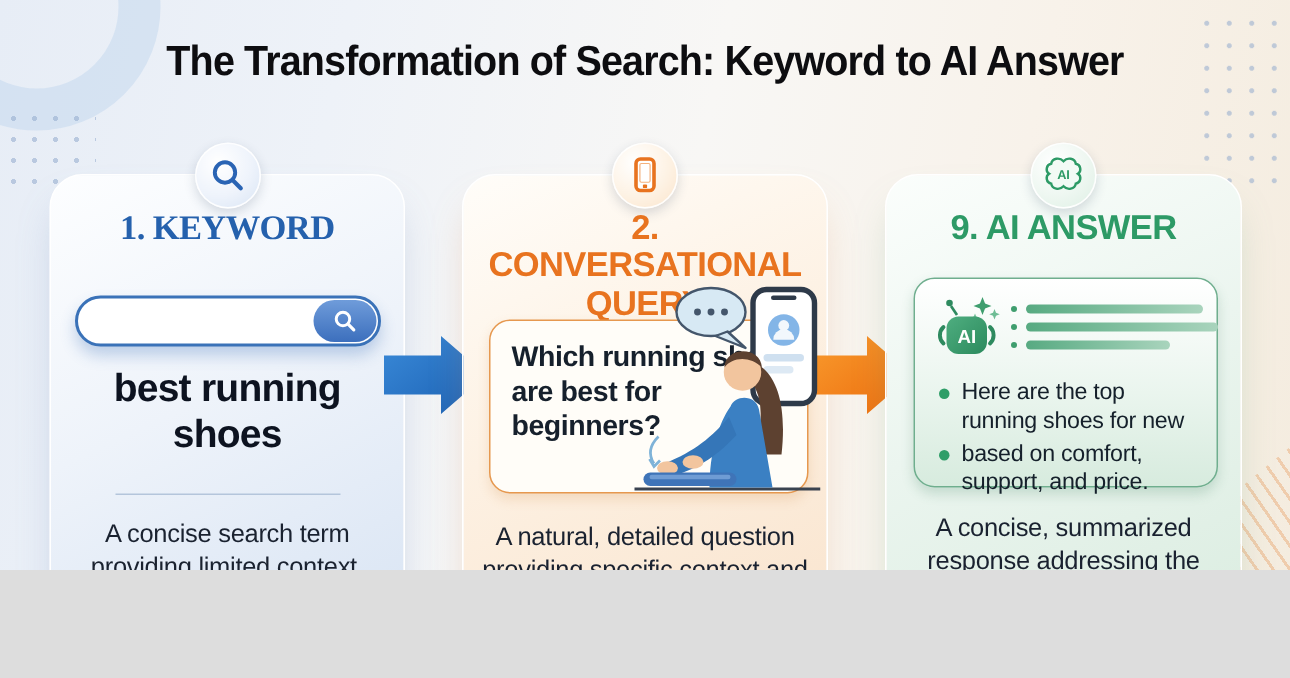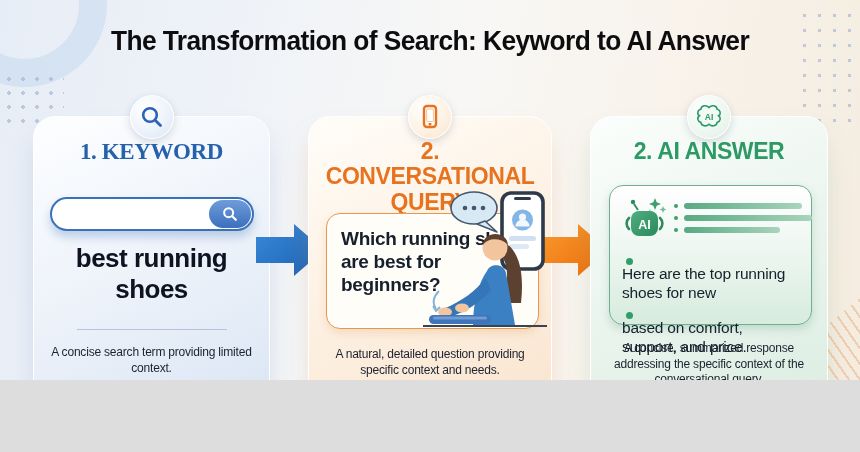--- a/index.html
+++ b/index.html
@@ -86,21 +86,21 @@
   }
   .query-text {
     position:absolute; top:126px; left:18px; right:18px;
     text-align:center; font-size:26px; font-weight:bold; color:#0d1320;
     line-height:1.18; letter-spacing:-0.5px;
   }
   .divider { position:absolute; top:212px; left:50%; transform:translateX(-50%);
     width:150px; height:1px; background:#b4c5db; }
   .desc {
     position:absolute; left:10px; right:10px;
-    text-align:center; font-size:12px; color:#1a2230; line-height:1.3;
+    text-align:center; font-size:17px; color:#1a2230; line-height:1.3;
     letter-spacing:-0.2px;
   }
   .desc-1 { top:228px; }
   .desc-2 { top:230px; }
   .desc-3 { top:224px; }
 
   
   .speech-card {
     position:absolute; left:17px; top:96px; width:213px; height:116px;
     background:#fffdf8; border:1.5px solid #e6984f; border-radius:14px;
@@ -122,21 +122,21 @@
   }
   .answer-head { display:flex; align-items:flex-start; }
   .robot-wrap { width:48px; flex:0 0 48px; }
   .ai-lines { flex:1; margin-left:4px; margin-top:6px; }
   .ai-line { display:flex; align-items:center; margin-bottom:6px; }
   .ai-line .dot { width:4px; height:4px; border-radius:50%; background:#3f9e6e; margin-right:6px; flex:0 0 4px;}
   .ai-line .bar { height:6px; border-radius:3px;
     background: linear-gradient(90deg,#57aa81 0%,#a9d4bd 100%); }
   .bar-1 { width:118px; } .bar-2 { width:128px; } .bar-3 { width:96px; }
   .bullets { list-style:none; margin-top:9px; }
-  .bullets li { display:flex; margin-bottom:3px;flex-direction:column; }
+  .bullets li { display:flex; margin-bottom:3px; }
   .bullets .b-dot { width:7px; height:7px; border-radius:50%; background:#2f9e68;
     margin:6px 8px 0 4px; flex:0 0 7px; }
   .bullets .b-text { font-size:15.5px; color:#15202b; line-height:1.22; letter-spacing:-0.2px;}
 
   
   .arrow { position:absolute; top:224px; width:68px; height:52px; }
   .arrow-blue   { left:256px; }
   .arrow-orange { left:540px; }
 </style>
 </head>
@@ -249,21 +249,21 @@
     <polygon points="0,13 38,13 38,0 68,26 38,52 38,39 0,39" fill="url(#gOrange)"></polygon>
   </svg>
 
   <section class="panel panel-3">
     <div class="badge badge-green">
       <svg width="30" height="30" viewBox="0 0 30 30">
         <path d="M15 5.5 C12.4 2.6 7.4 3.4 6.8 7.2 C3.4 7.8 2.8 12.2 5.4 13.8 C2.8 15.4 3.4 19.8 6.8 20.4 C7.4 24.2 12.4 25 15 22.2 C17.6 25 22.6 24.2 23.2 20.4 C26.6 19.8 27.2 15.4 24.6 13.8 C27.2 12.2 26.6 7.8 23.2 7.2 C22.6 3.4 17.6 2.6 15 5.5 Z" fill="#f2faf5" stroke="#2d9a66" stroke-width="1.6"></path>
         <text x="15" y="17.5" text-anchor="middle" font-size="8.5" font-weight="bold" font-family="Liberation Sans, sans-serif" fill="#2d9a66">AI</text>
       </svg>
     </div>
-    <h2 class="heading h-green">2. AI ANSWER</h2>
+    <h2 class="heading h-green">9. AI ANSWER</h2>
 
     <div class="answer-card">
       <div class="answer-head">
         <div class="robot-wrap">
           <svg width="48" height="42" viewBox="0 0 48 42">
             <defs>
               <linearGradient id="gRobot" x1="0" y1="0" x2="1" y2="1">
                 <stop offset="0" stop-color="#4fae80"></stop>
                   <stop offset="1" stop-color="#2b8a5d"></stop>
               </linearGradient>

